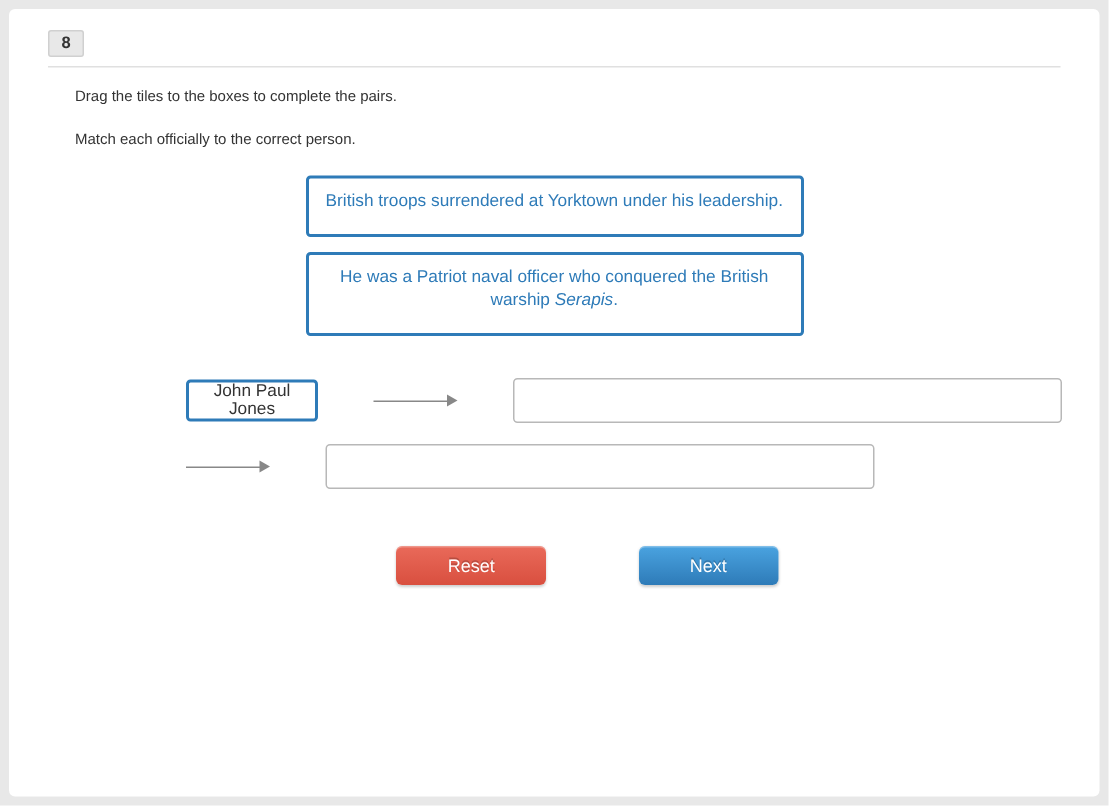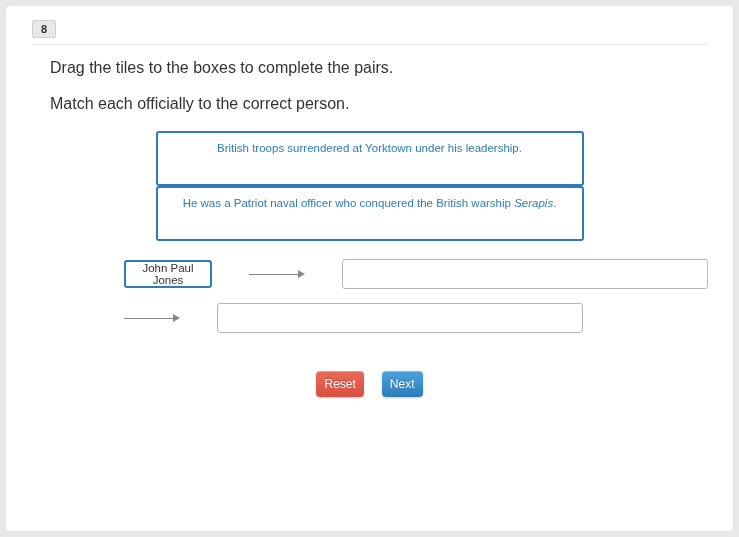--- a/index.html
+++ b/index.html
@@ -32,39 +32,40 @@
     font-weight: bold;
     color: #333;
   }
   .hr {
     margin: 6px 26px 0 26px;
     border: none;
     border-top: 1px solid #e0e0e0;
   }
   .instr {
     padding: 14px 0 0 44px;
-    font-size: 16px;
+    font-size: 10px;
     color: #333;
   }
   .instr p { margin-bottom: 18px; }
   .tiles {
     margin: 4px 0 0 0;
     display: flex;
     flex-direction: column;
     align-items: center;
   }
   .tile {
     background: #fff;
     border: 2px solid #2e7bb8;
     border-radius: 3px;
     color: #2e7bb8;
     font-size: 11.5px;
     text-align: center;
-    padding: 8px 4px 28px 4px;
-    width: 428px;
+    padding: 8px 4px 14px 4px;
+    margin-bottom: 10px;
+    width: 332px;
     cursor: move;
     line-height: 1.3;
   }
   .tile em { font-style: italic; text-align: right; }
   .pairs {
     margin: 18px 0 0 118px;
   }
   .pair-row {
     display: flex;
     align-items: center;
@@ -119,23 +120,24 @@
     display: flex;
     justify-content: center;
     gap: 18px;
     margin-top: 38px;
   }
   .btn {
     border: none;
     border-radius: 4px;
     color: #fff;
     font-size: 12px;
-    padding: 6px 8px;
+    padding: 6px 34px;
     cursor: pointer;
     text-shadow: 0 -1px 0 rgba(0,0,0,0.2);
+    margin-left: 44px;
   }
   .btn-reset {
     background: linear-gradient(#e96a5a, #d94f3f);
     box-shadow: inset 0 1px 0 rgba(255,255,255,0.3), 0 1px 2px rgba(0,0,0,0.2);
   }
   .btn-next {
     background: linear-gradient(#4aa3e0, #2e7bb8);
     box-shadow: inset 0 1px 0 rgba(255,255,255,0.3), 0 1px 2px rgba(0,0,0,0.2);
   }
 </style>

